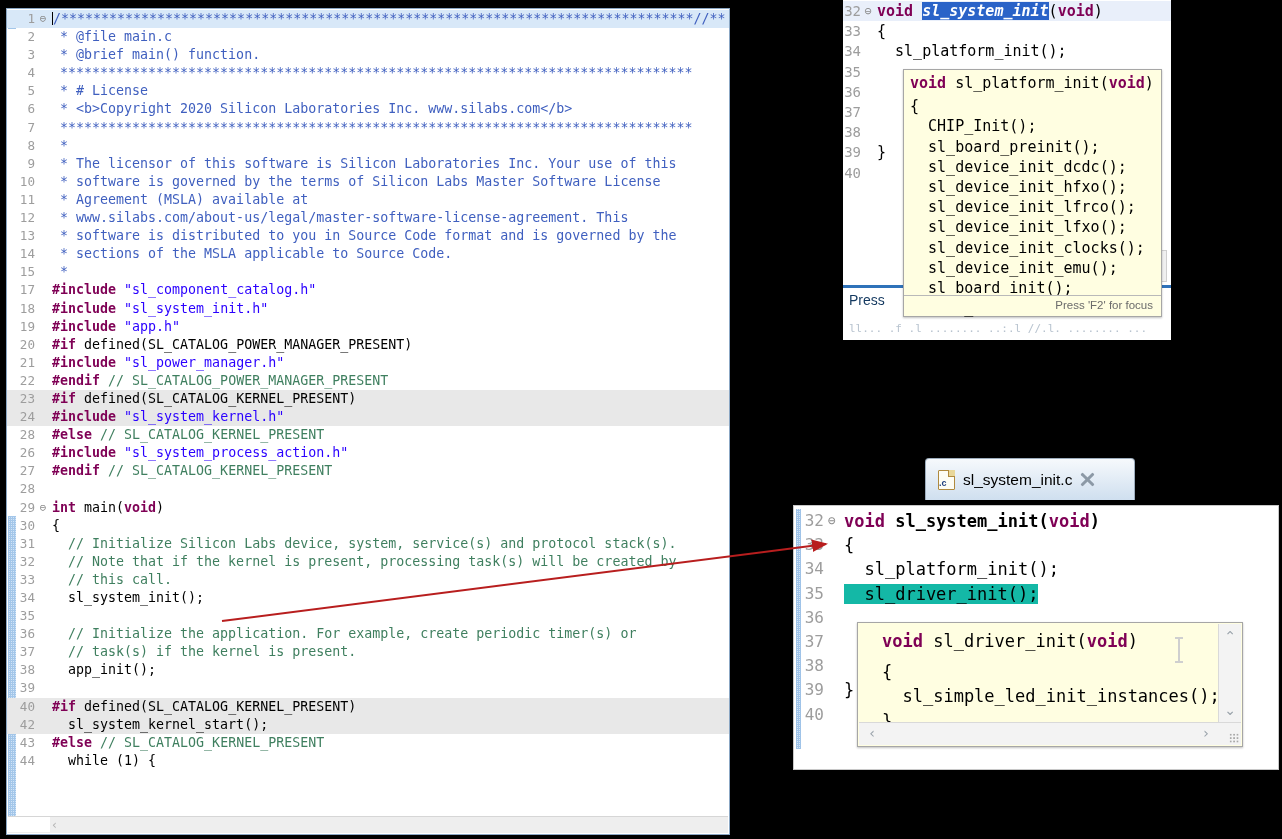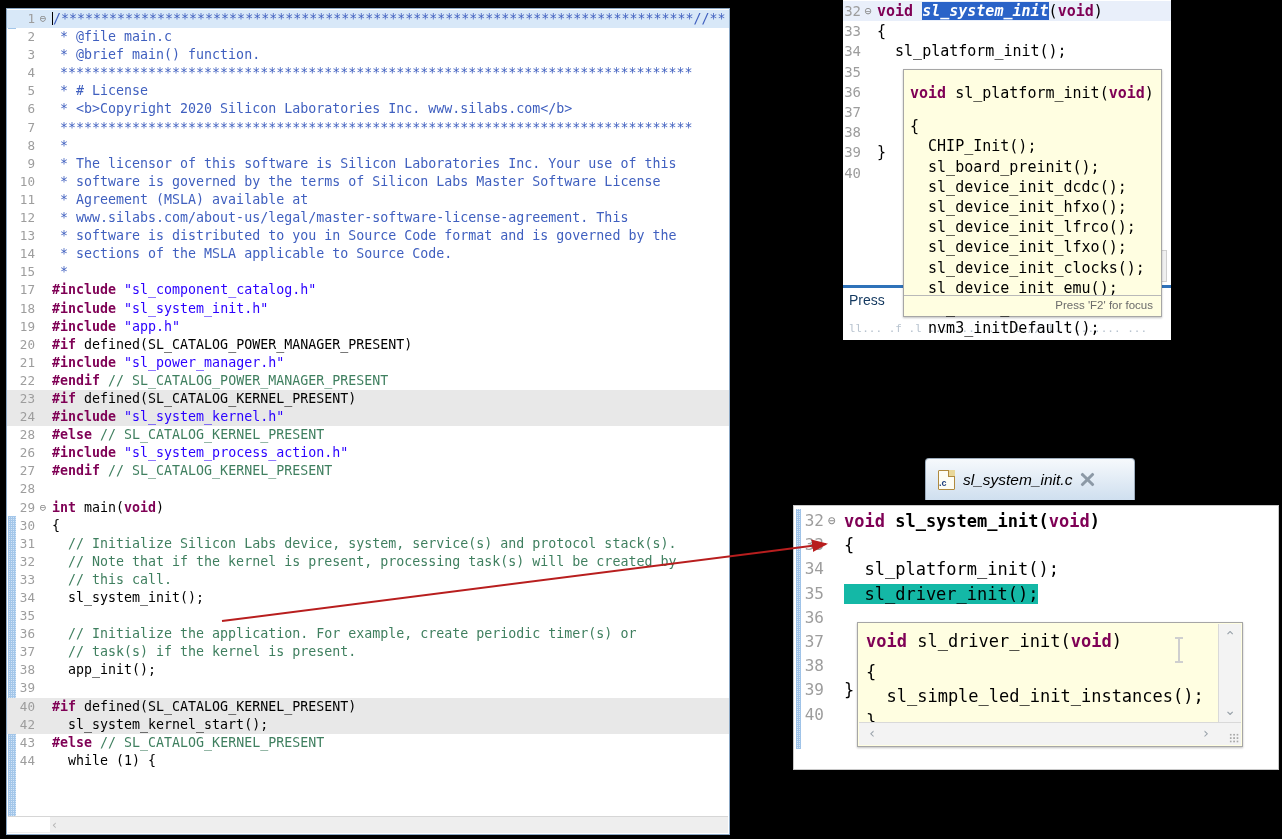--- a/index.html
+++ b/index.html
@@ -62,58 +62,58 @@
 
   
   .tooltip{position:absolute;background:#fffee1;border:1px solid #a6a6a6;box-sizing:border-box;
            box-shadow:0 1px 2px rgba(0,0,0,.25);}
   .tt-body{white-space:pre;}
   .tt-footer{border-top:1px solid #b9b9b9;background:#fffee1;text-align:right;
              color:#6b6b6b;font-family:"Liberation Sans",sans-serif;}
 
   
   #tt-platform{left:903px;top:69px;width:259px;height:248px;}
-  #tt-platform .tt-body{font-size:15px;line-height:20.2px;padding:13px 0 0 6px;color:#000;}
+  #tt-platform .tt-body{font-size:15px;line-height:20.2px;padding:3px 0 0 6px;color:#000;}
   #tt-platform .tt-footer{position:absolute;left:0;right:0;bottom:0;height:20px;line-height:19px;
              font-size:11.5px;padding-right:8px;}
 
   
   #br-tab{position:absolute;left:925px;top:458px;width:208px;height:41px;
           background:linear-gradient(#f6f9fc,#cfdfef);
           border:1px solid #9dadbd;border-bottom:none;border-radius:4px 4px 0 0;}
   #br-tab .tabinner{display:flex;align-items:center;height:100%;padding-left:12px;gap:8px;}
   .cfile-icon{width:17px;height:20px;position:relative;flex:0 0 auto;}
   .cfile-icon .pg{position:absolute;inset:0;background:#fdfdf5;border:1px solid #b08a3e;
                   border-radius:1px;}
   .cfile-icon .fold2{position:absolute;right:0;top:0;width:6px;height:6px;
                   background:#e8d79a;border-left:1px solid #b08a3e;border-bottom:1px solid #b08a3e;}
   .cfile-icon .dotc{position:absolute;left:1px;bottom:2px;font-size:9px;color:#1f3f7f;
                   font-family:"Liberation Sans",sans-serif;font-weight:bold;line-height:9px;}
-  #br-tab .tabtitle{font-family:"Liberation Sans",sans-serif;font-size:15.5px;color:#000;font-style:italic;}
+  #br-tab .tabtitle{font-family:"Liberation Sans",sans-serif;font-size:15.5px;color:#000;}
   .close-x{position:relative;width:15px;height:15px;flex:0 0 auto;}
   .close-x:before,.close-x:after{content:"";position:absolute;left:6px;top:-1px;width:3px;height:17px;
           background:#8c99a6;border-radius:1px;}
   .close-x:before{transform:rotate(45deg);}
   .close-x:after{transform:rotate(-45deg);}
 
   #br-editor{left:793px;top:505px;width:486px;height:265px;border:1px solid #c8c8c8;background:#fff;}
   #br-rows{font-size:17px;line-height:24.2px;padding-top:3px;}
   #br-rows .row{height:24.2px;}
   #br-rows .gutter{width:30px;font-size:16px;color:#9d9d9d;}
   #br-rows .fold{width:16px;font-size:13px;}
   #br-rows .code{padding-left:4px;}
   .grayhl{background:#14b8a6;text-align:right;}
   #br-cbar{position:absolute;left:2px;top:3px;width:5px;height:240px;
         background-image:
           repeating-linear-gradient(0deg,#9fc3e8 0 1px,transparent 1px 2px),
           repeating-linear-gradient(90deg,#9fc3e8 0 1px,transparent 1px 2px);
         background-color:#d6e7f8;}
 
   #tt-driver{left:857px;top:622px;width:386px;height:125px;}
-  #tt-driver .tt-body{font-size:17px;line-height:24.5px;padding:6px 0 0 8px;color:#000;}
+  #tt-driver .tt-body{font-size:17px;line-height:24.5px;padding:6px 0 0 24px;color:#000;}
   #tt-driver .ttscroll-v{position:absolute;right:1px;top:1px;width:22px;bottom:24px;
         background:#f3f3f3;border-left:1px solid #d9d9d9;}
   #tt-driver .ttscroll-h{position:absolute;left:1px;right:1px;bottom:1px;height:22px;
         background:#f3f3f3;border-top:1px solid #d9d9d9;}
   .sbtn{position:absolute;color:#9aa3ab;font-family:"DejaVu Sans",sans-serif;font-size:14px;
         text-align:center;width:22px;line-height:20px;}
   .grip{position:absolute;right:2px;bottom:2px;width:10px;height:10px;
         background-image:radial-gradient(#a9a9a9 32%,transparent 33%);
         background-size:3.4px 3.4px;}
   .ibeam{position:absolute;width:2px;height:26px;background:#cfcfcf;}

